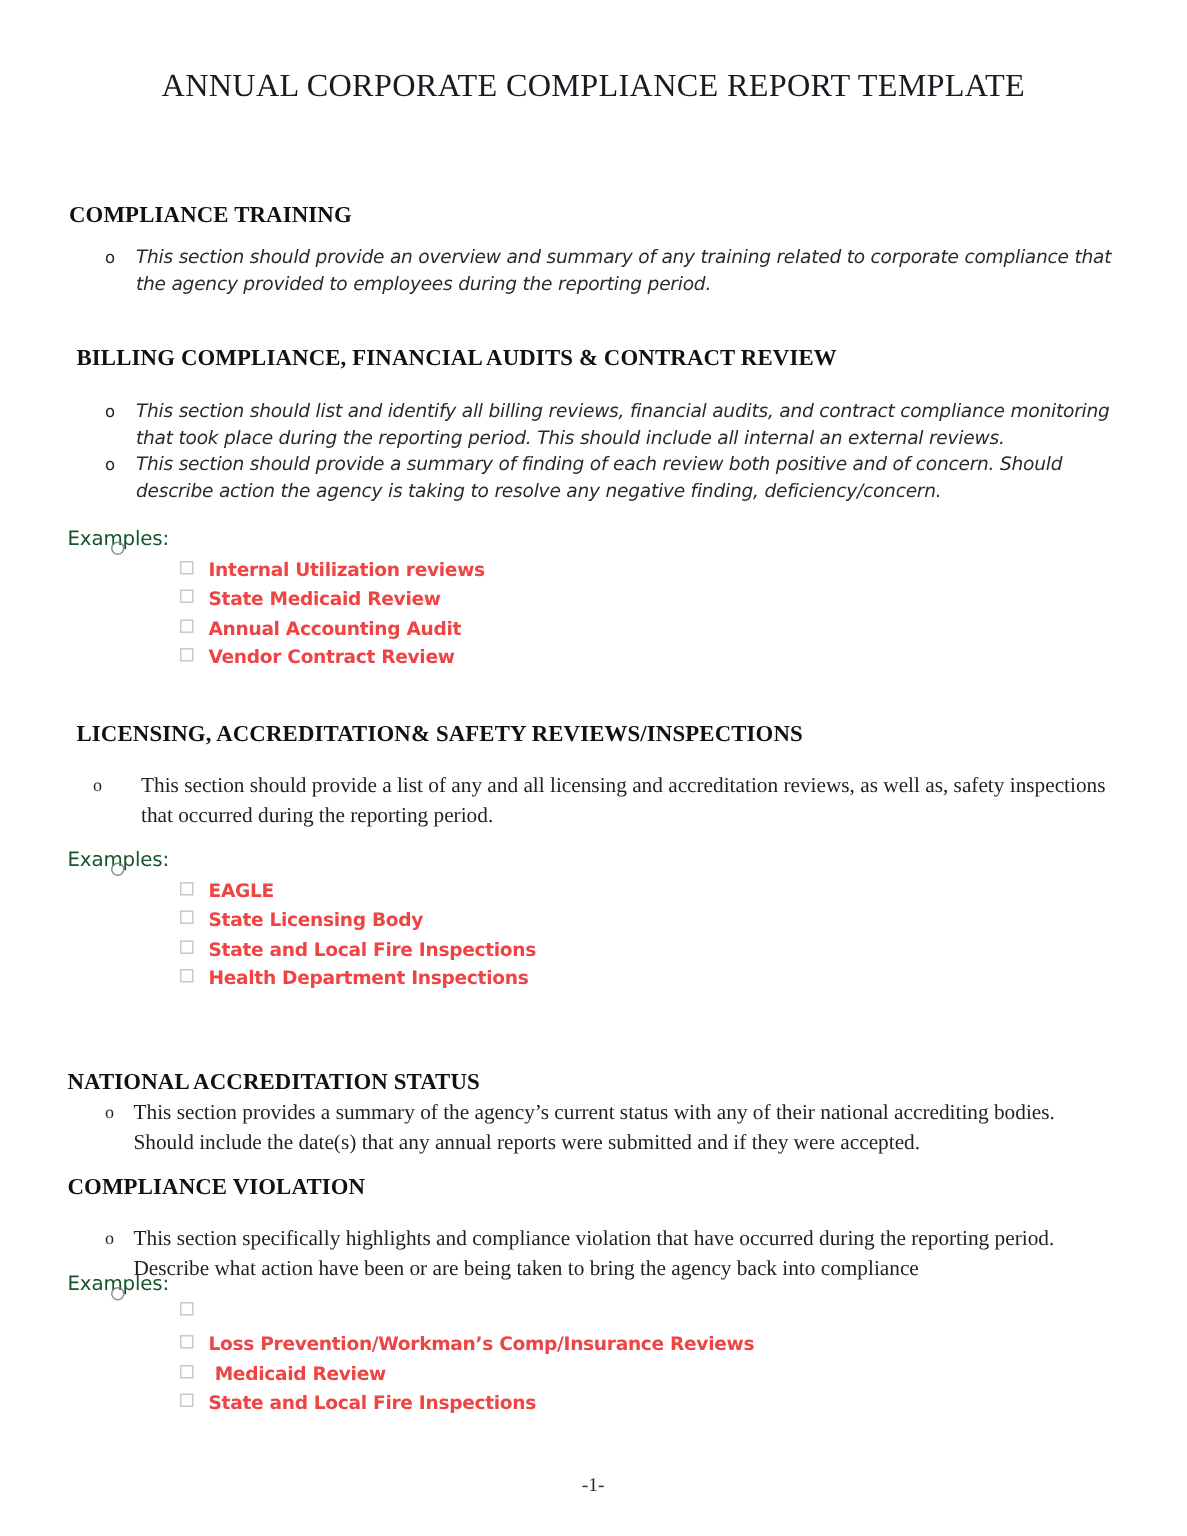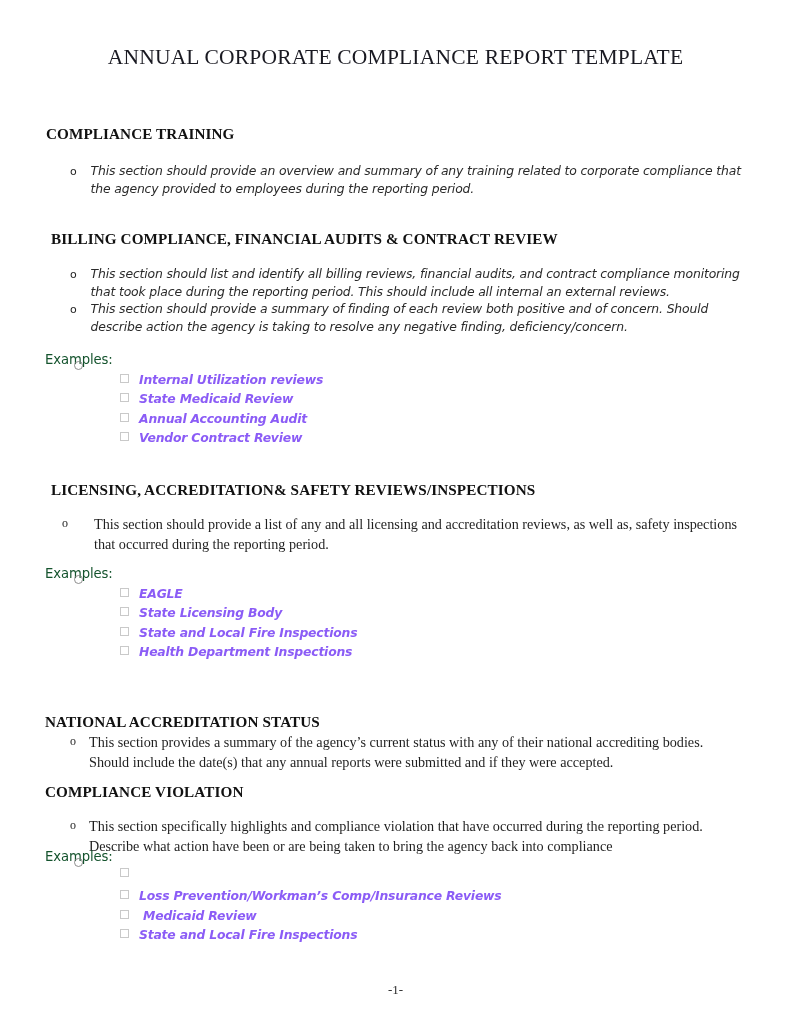--- a/index.html
+++ b/index.html
@@ -128,24 +128,23 @@
     width: 9px;
     height: 9px;
     border: 1px solid #c9c9c9;
     background: #ffffff;
     margin-right: 10px;
     position: relative;
     top: -1px;
   }
   .check-label {
     font-family: "DejaVu Sans", "Liberation Sans", sans-serif;
-    font-style: italic;
     font-weight: bold;
     font-size: 12.4px;
-    color: #8b5cf6;
+    color: #ef4444;
     letter-spacing: -0.2px;
     white-space: pre;
   }
 
   
   .page-footer {
     position: absolute;
     top: 982px;
     left: 0;
     width: 791px;
@@ -155,21 +154,21 @@
     color: #2b2b2b;
   }
 </style>
 </head>
 <body>
 
 <div class="page">
 
   <div class="doc-title">ANNUAL CORPORATE COMPLIANCE REPORT TEMPLATE</div>
 
-  <div class="section-heading" style="top:125px; left:46px;">COMPLIANCE TRAINING</div>
+  <div class="section-heading" style="top:135px; left:46px;">COMPLIANCE TRAINING</div>
 
   <div class="bullet-row style-sans" style="top:162px; left:70px; width:680px;">
     <span class="bullet-marker">o</span>
     <span class="bullet-text" style="margin-left:14px;">This section should provide an overview and summary of any training related to corporate compliance that the agency provided to employees during the reporting period.</span>
   </div>
 
   <div class="section-heading" style="top:230px; left:51px;text-align:right;">BILLING COMPLIANCE, FINANCIAL AUDITS &amp; CONTRACT REVIEW</div>
 
   <div class="bullet-row style-sans" style="top:265px; left:70px; width:678px;">
     <span class="bullet-marker">o</span>

